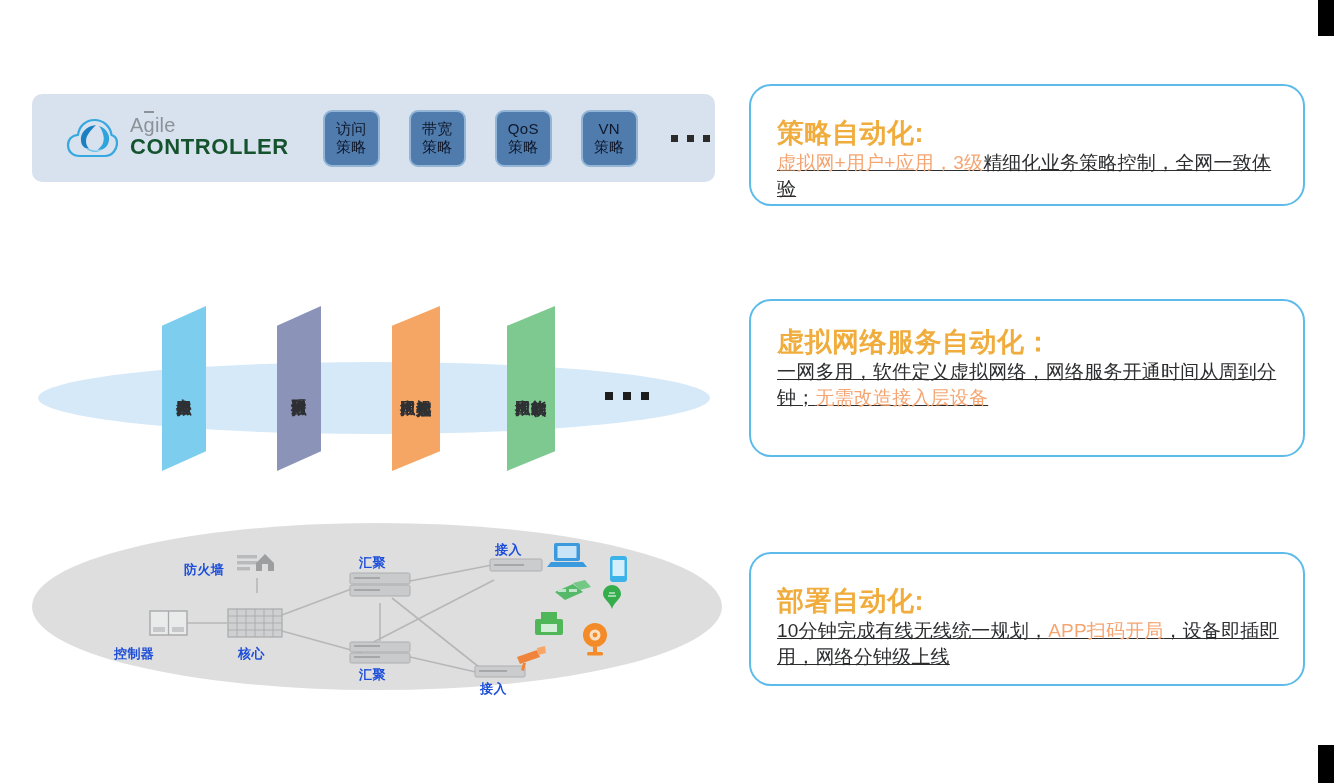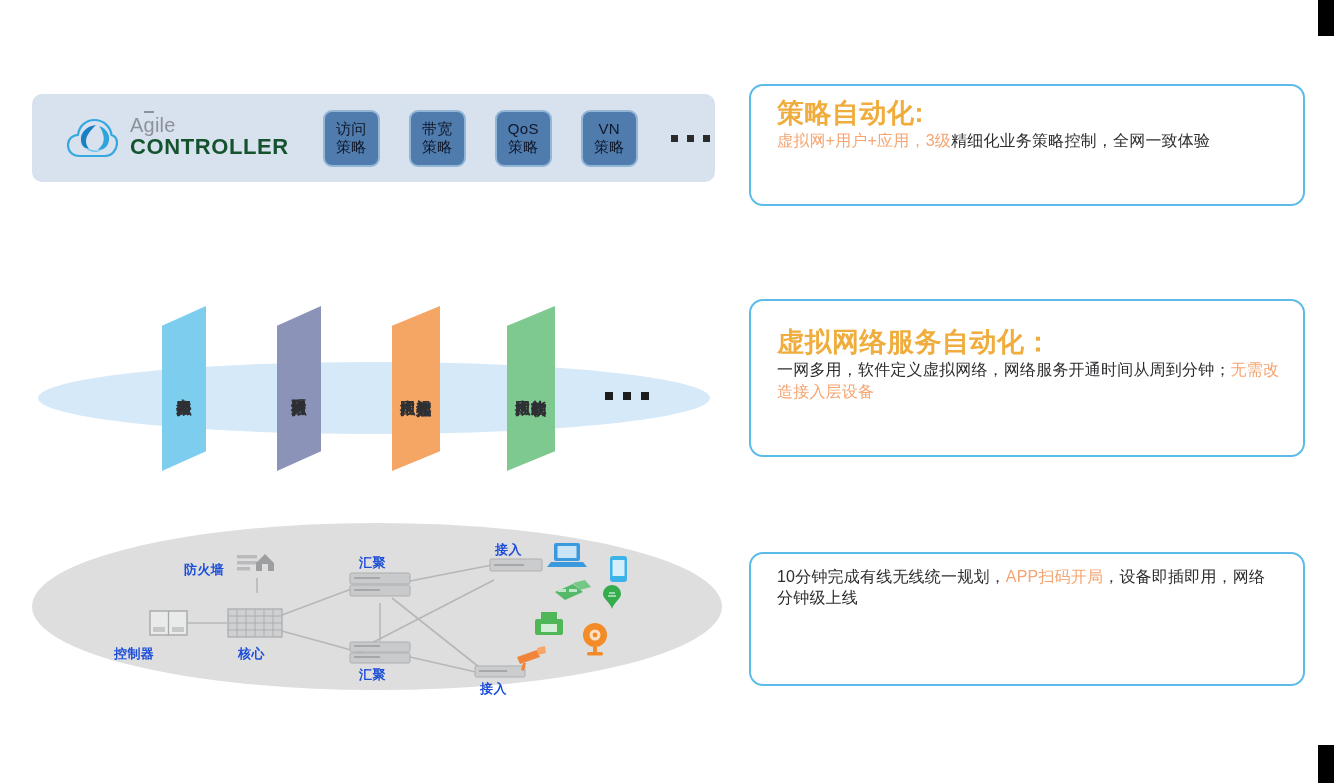--- a/index.html
+++ b/index.html
@@ -103,35 +103,36 @@
   #topo-svg { position: absolute; left: 0; top: 0; }
   .topo-label {
     position: absolute; font-size: 13px; font-weight: bold; color: #1d4ed8;
     white-space: nowrap; letter-spacing: .4px;
   }
 
   
   .callout {
     position: absolute; left: 749px; width: 556px;
     border: 2px solid #5dbbea;
-    border-radius: 14px;
+    border-radius: 22px;
     background: #ffffff;
     box-sizing: border-box;
-    padding: 12px 22px 16px 26px;
+    padding: 32px 22px 16px 26px;
   }
   #callout-0 { top: 84px;  height: 122px; }
   #callout-1 { top: 299px; height: 158px; padding-top: 26px; }
   #callout-2 { top: 552px; height: 134px; }
   .callout-title {
     font-size: 27px; font-weight: bold; color: #f0ad3d;
     line-height: 1.12; margin: 0 0 2px 0; letter-spacing: .5px;
   }
   .callout-body {
-    font-size: 16px; color: #2c2d2f; line-height: 1.33;
+    font-size: 19px; color: #2c2d2f; line-height: 1.33;
     letter-spacing: .2px;
+    text-decoration: underline;
   }
   .callout-body .hl { color: #f5a572; }
 </style>
 </head>
 <body>
 
 <div class="edge-bar" id="bar-tr"></div>
 <div class="edge-bar" id="bar-br"></div>
 
 <div id="controller-panel">
@@ -339,16 +340,17 @@
 </div>
 
 <div class="callout" id="callout-1">
   <div class="callout-title">虚拟网络服务自动化：</div>
   <div class="callout-body">
     <span>一网多用，软件定义虚拟网络，网络服务开通时间从周到分钟；</span><span class="hl">无需改造接入层设备</span>
   </div>
 </div>
 
 <div class="callout" id="callout-2">
+  <div class="callout-title">部署自动化:</div>
   <div class="callout-body">
     <span>10分钟完成有线无线统一规划，</span><span class="hl">APP扫码开局</span><span>，设备即插即用，网络分钟级上线</span>
   </div>
 </div>
 
 </body></html>

